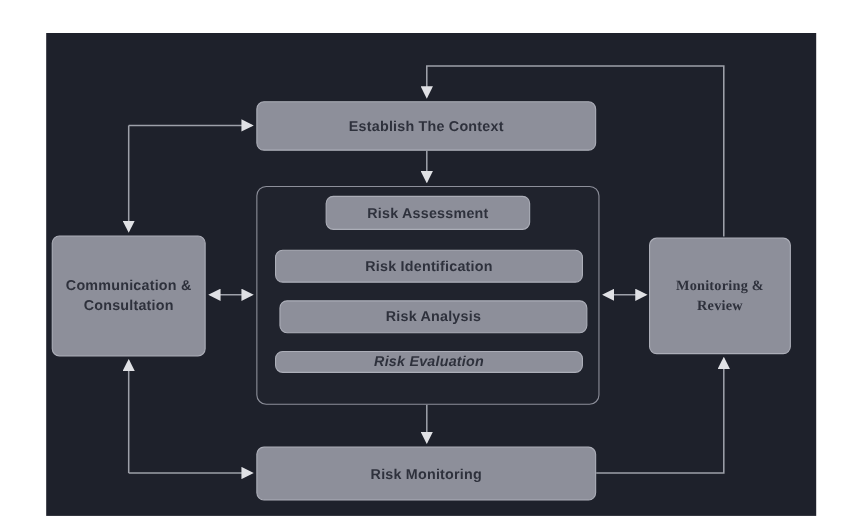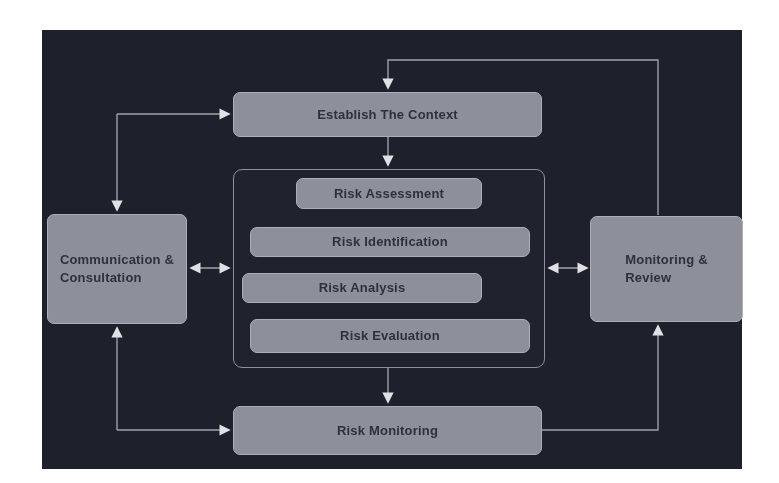--- a/index.html
+++ b/index.html
@@ -31,41 +31,42 @@
     background: #8d8f9a;
     border: 1px solid #acaeb8;
     border-radius: 7px;
     color: #2e313c;
     font-size: 13px;
     font-weight: bold;
     letter-spacing: 0.2px;
     display: flex;
     align-items: center;
     justify-content: center;
+    text-align: center;
   }
   .node .lbl { white-space: pre-line; line-height: 1.35; }
   .group {
     position: absolute;
     left: 191px; top: 139px;
     width: 312px; height: 199px;
     background: rgba(255,255,255,0.012);
     border: 1.6px solid #8d8f9a;
     border-radius: 9px;
     padding-left: 14px;
   }
   
   .n-establish   { left: 191px; top: 62px;  width: 309px; height: 45px; }
   .n-treatment   { left: 191px; top: 376px; width: 309px; height: 49px; }
   .n-comm        { left: 5px;   top: 184px; width: 140px; height: 110px; }
-  .n-monitor     { left: 548px; top: 186px; width: 153px; height: 106px; }
+  .n-monitor     { left: 548px; top: 186px; width: 129px; height: 106px; font-family: Liberation Serif, serif; }
   
   .n-assessment  { left: 62px;  top: 8px;   width: 186px; height: 31px; }
   .n-identify    { left: 16px;  top: 57px;  width: 280px; height: 30px; }
-  .n-analysis    { left: 8px;  top: 103px; width: 240px; height: 30px; }
-  .n-evaluation  { left: 16px;  top: 149px; width: 280px; height: 34px; }
+  .n-analysis    { left: 20px;  top: 103px; width: 280px; height: 30px; }
+  .n-evaluation  { left: 16px;  top: 149px; width: 280px; height: 20px; font-style: italic; }
   .edge { stroke: #9da0a9; stroke-width: 1.4; fill: none; }
 </style>
 </head>
 <body>
 
 <div class="page">
   <div class="canvas">
 
     <svg class="connectors" viewBox="0 0 700 439" xmlns="http://www.w3.org/2000/svg">
       <defs>

